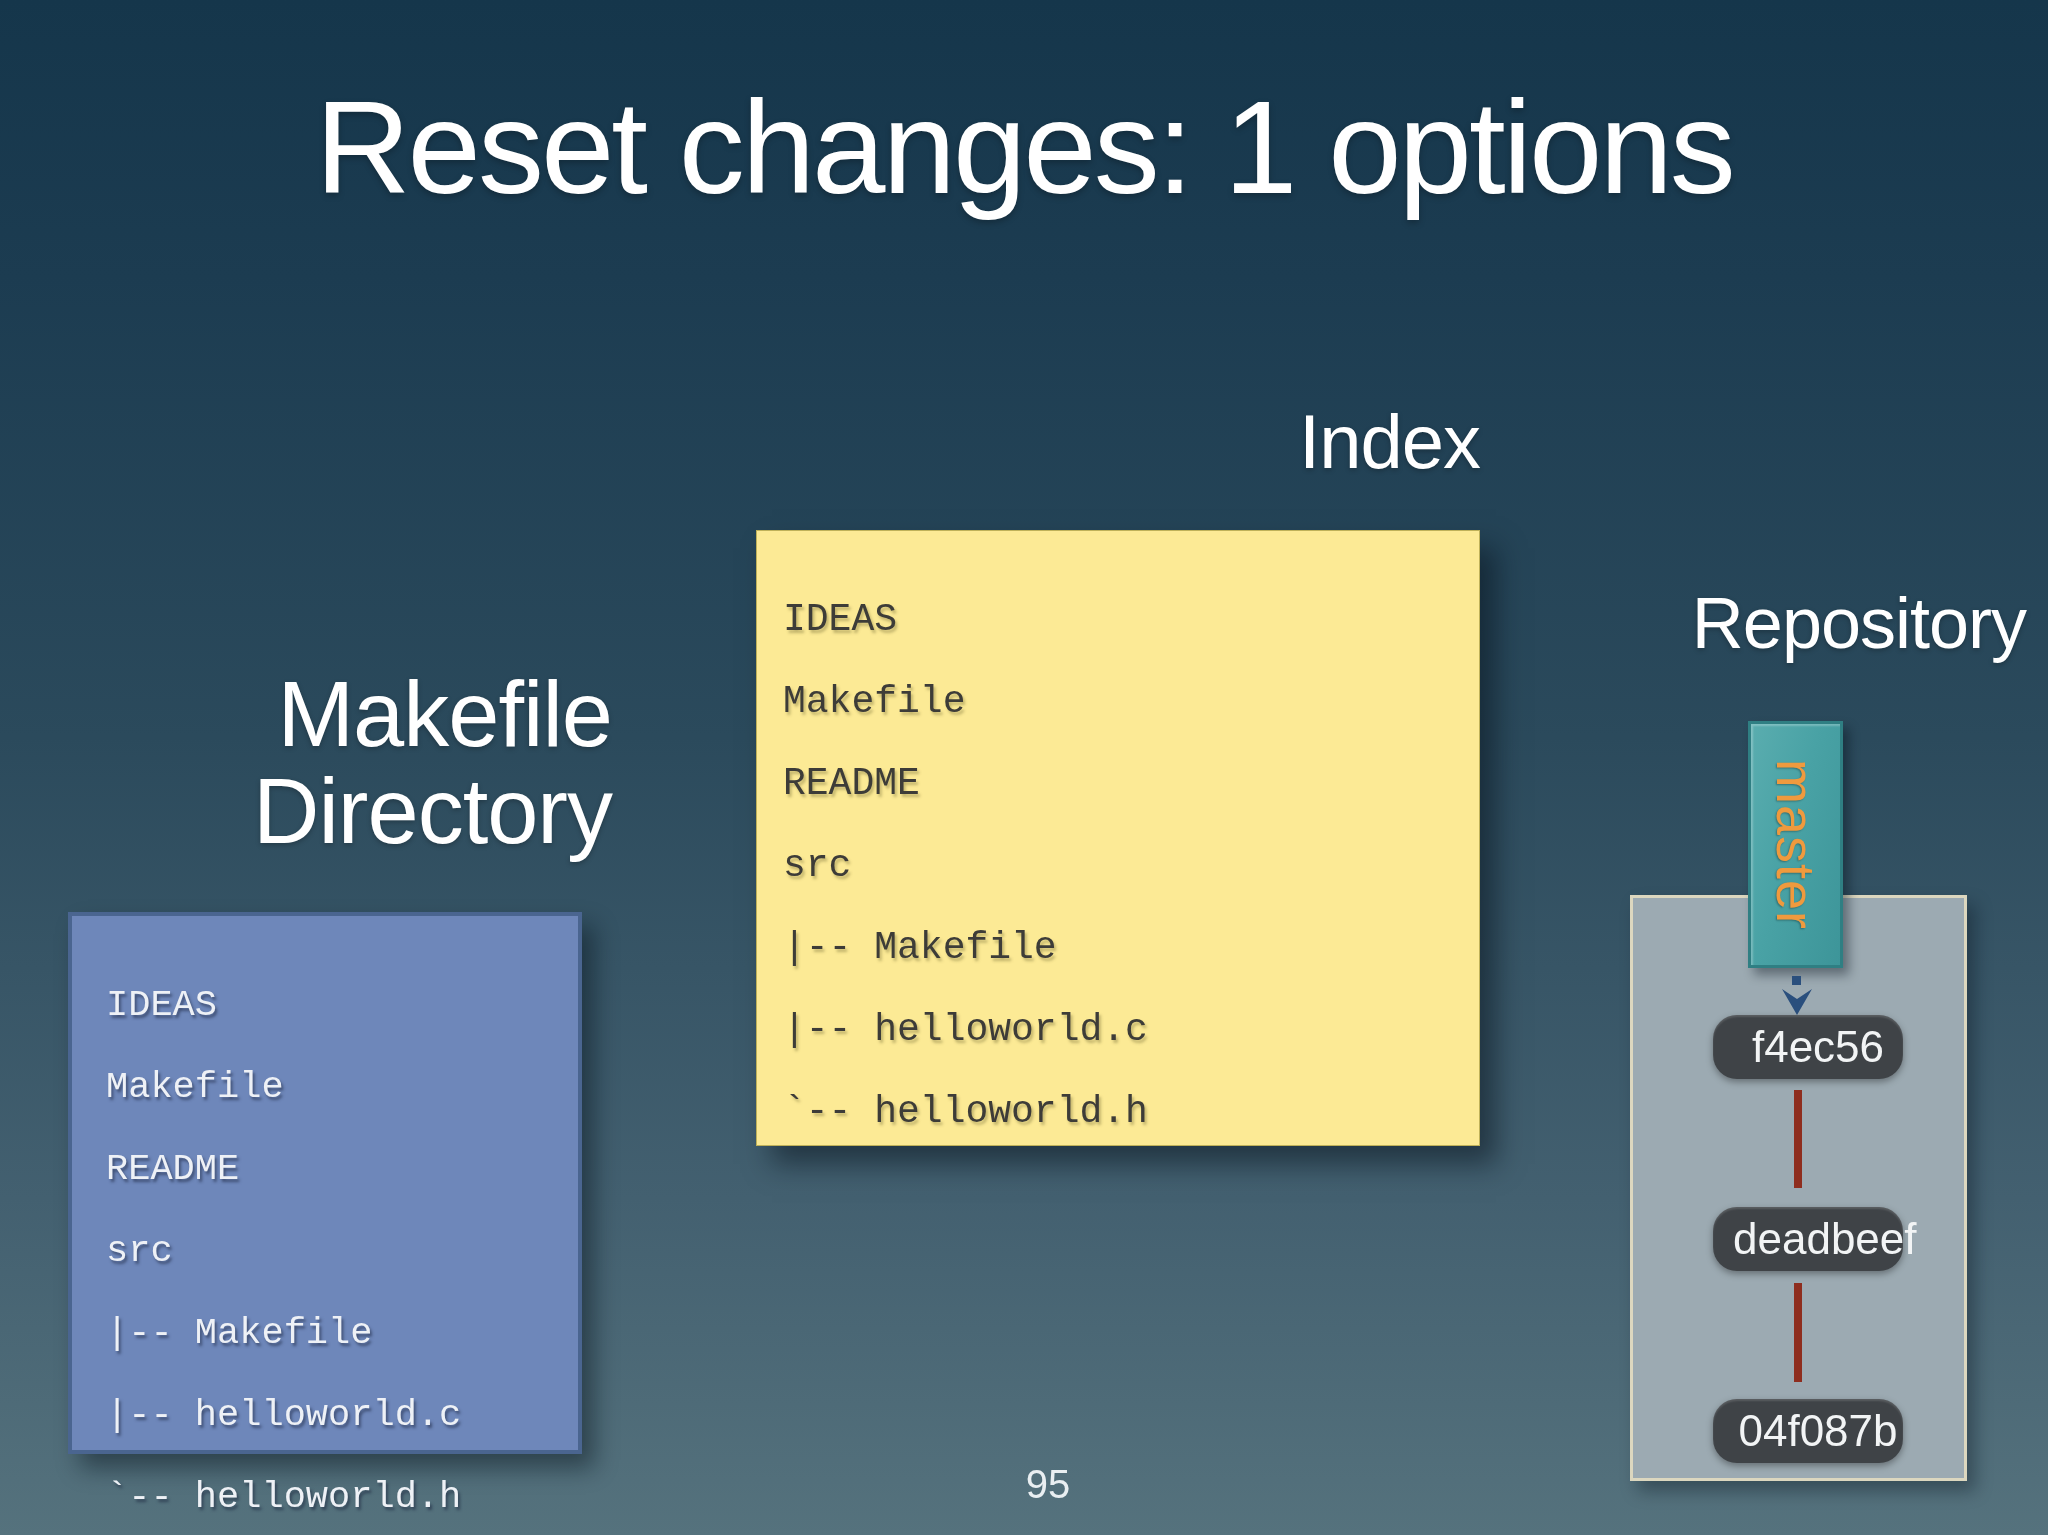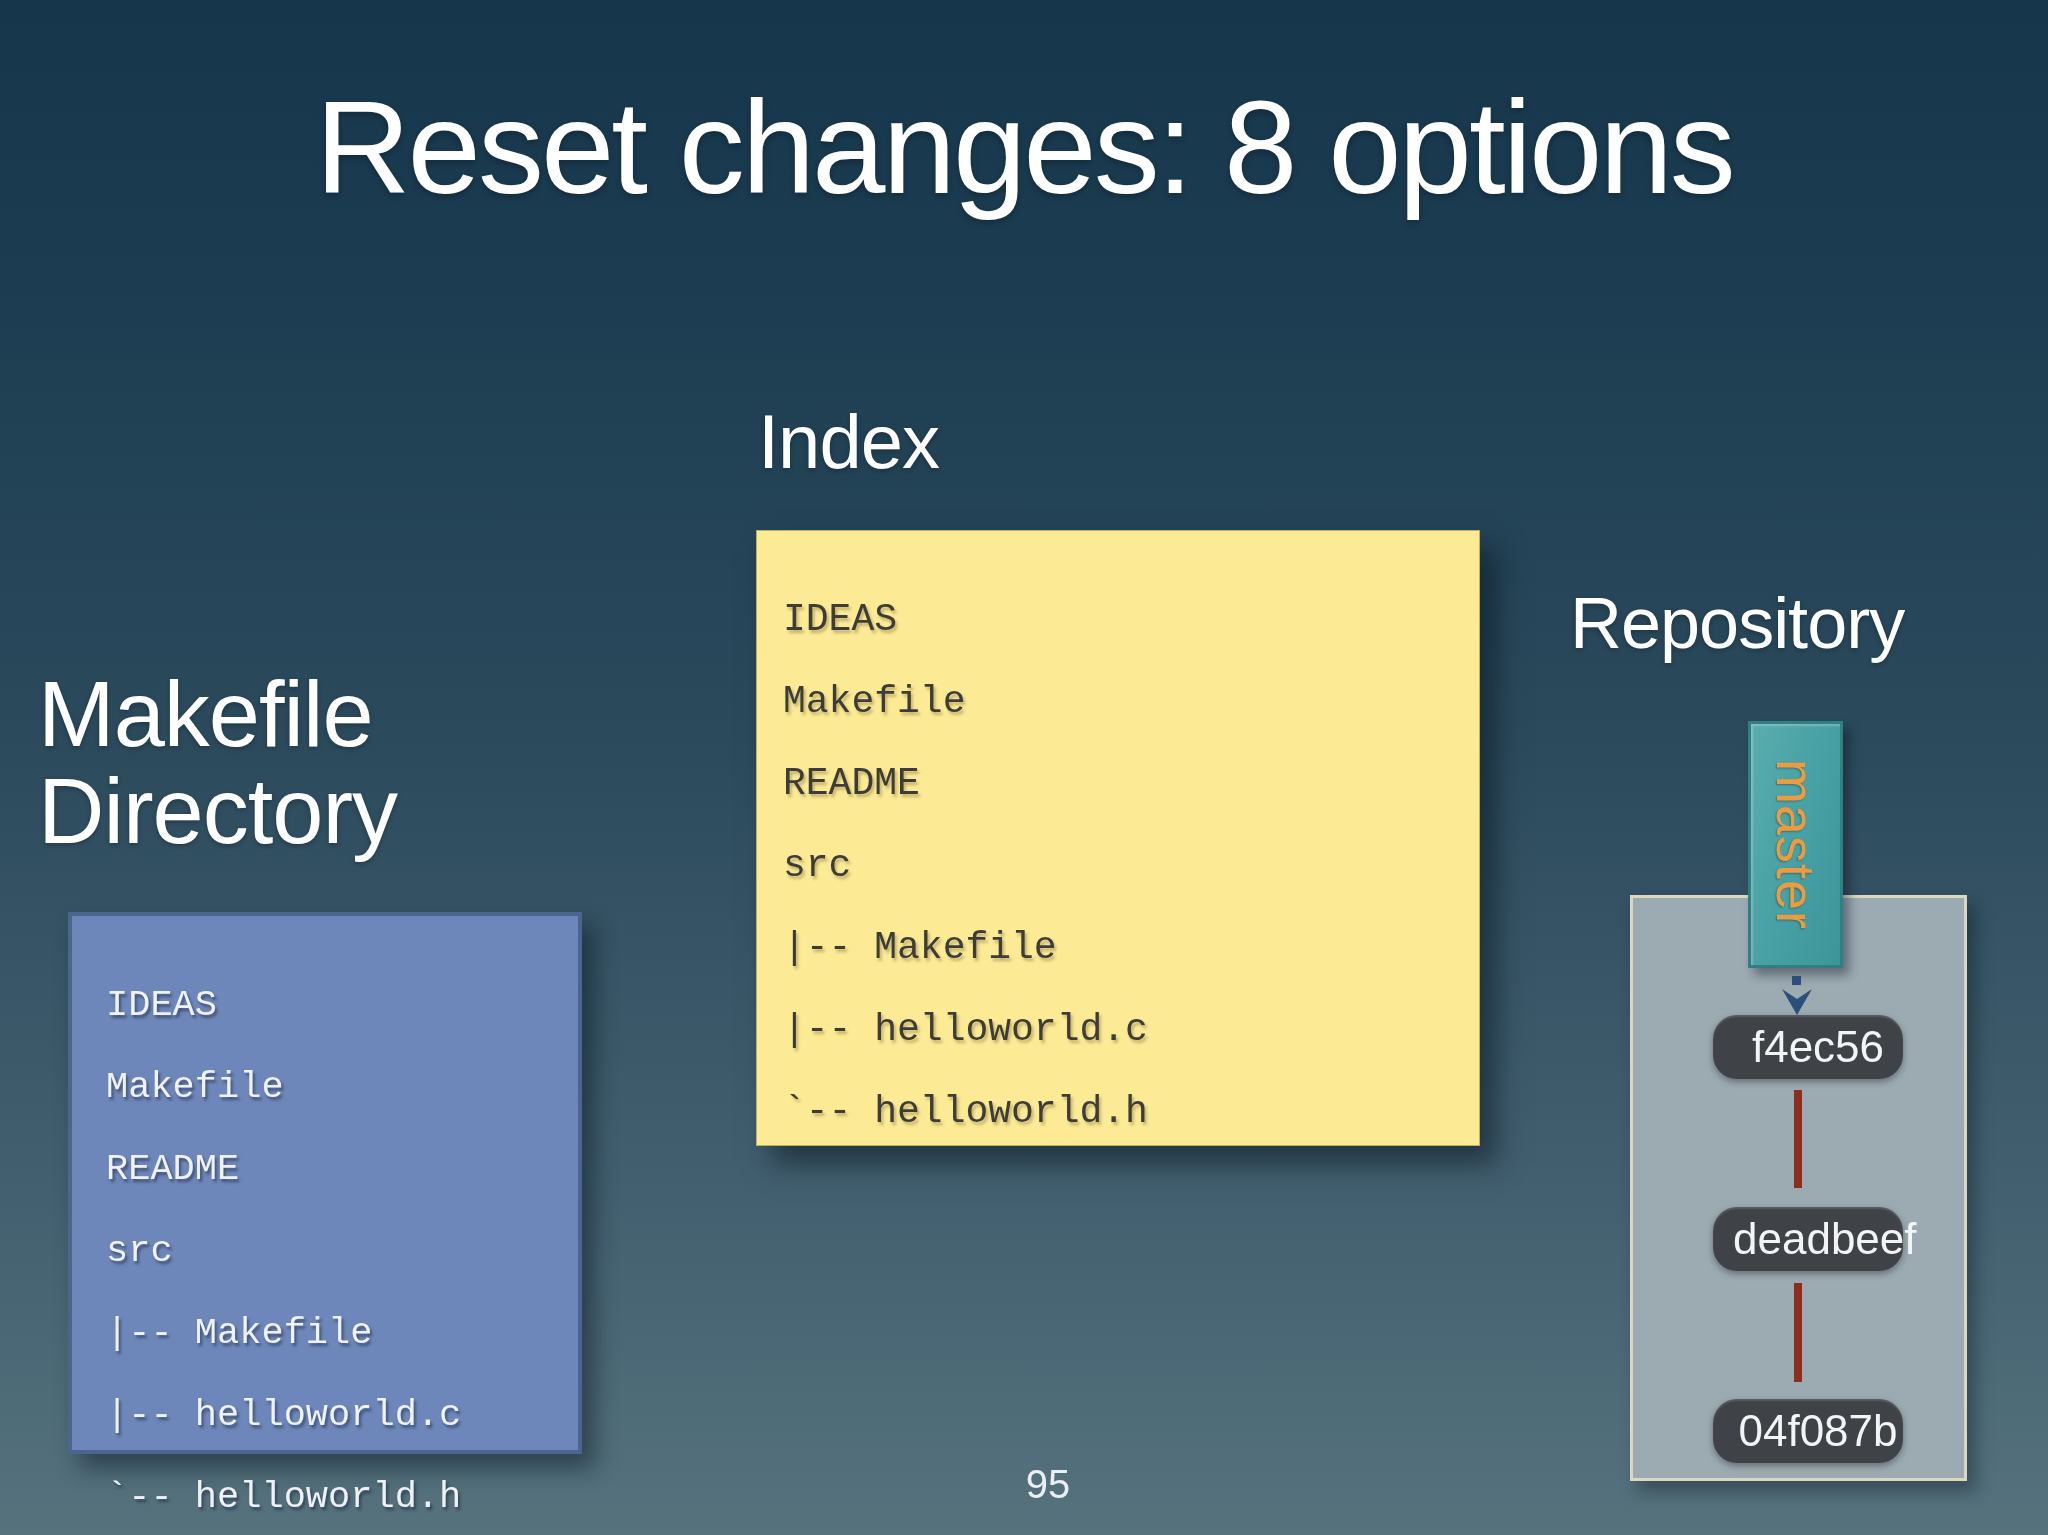--- a/index.html
+++ b/index.html
@@ -6,21 +6,21 @@
   .slide{
     position:relative;width:2048px;height:1535px;overflow:hidden;
     background:linear-gradient(180deg,#15364b 0%,#1c3c51 18%,#2b4a5c 48%,#436070 78%,#55727d 100%);
     font-family:"Liberation Sans",sans-serif;
   }
   .title{
     position:absolute;left:0;top:72px;width:2048px;text-align:center;
     color:#ffffff;font-size:132px;letter-spacing:-3px;font-weight:400;
     text-shadow:0 3px 6px rgba(0,0,0,.25);
   }
-  .subtitle{position:absolute;color:#ffffff;text-align:left;letter-spacing:-1px;
+  .subtitle{position:absolute;color:#ffffff;text-align:right;letter-spacing:-1px;
     text-shadow:0 2px 5px rgba(0,0,0,.25);}
   .sub-index{left:758px;top:398px;width:722px;font-size:76px;}
   .sub-working{left:38px;top:666px;width:574px;font-size:92px;line-height:1.05;}
   .sub-repo{left:1570px;top:582px;width:456px;font-size:72px;}
   .filebox{position:absolute;box-sizing:border-box;margin-top:7px;}
   .wd-box{
     left:68px;top:905px;width:514px;height:542px;
     background:#6e87ba;border:4px solid #4a6590;
     box-shadow:12px 14px 22px rgba(5,15,25,.45);
     padding:30px 0 0 34px;
@@ -73,21 +73,21 @@
   .page-number{
     position:absolute;left:0;top:1462px;width:2048px;text-align:center;
     color:#e9eff2;font-size:40px;padding-left:24px;
   }
 </style>
 </head>
 <body>
 
 <div class="slide">
 
-  <div class="title">Reset changes: 8 options</div>
+  <div class="title">Reset changes: 1 options</div>
 
   <div class="subtitle sub-working">
     <div>Makefile</div>
     <div>Directory</div>
   </div>
   <div class="filebox wd-box mono">
     <div class="line">IDEAS</div>
     <div class="line">Makefile</div>
     <div class="line">README</div>
     <div class="line">src</div>

